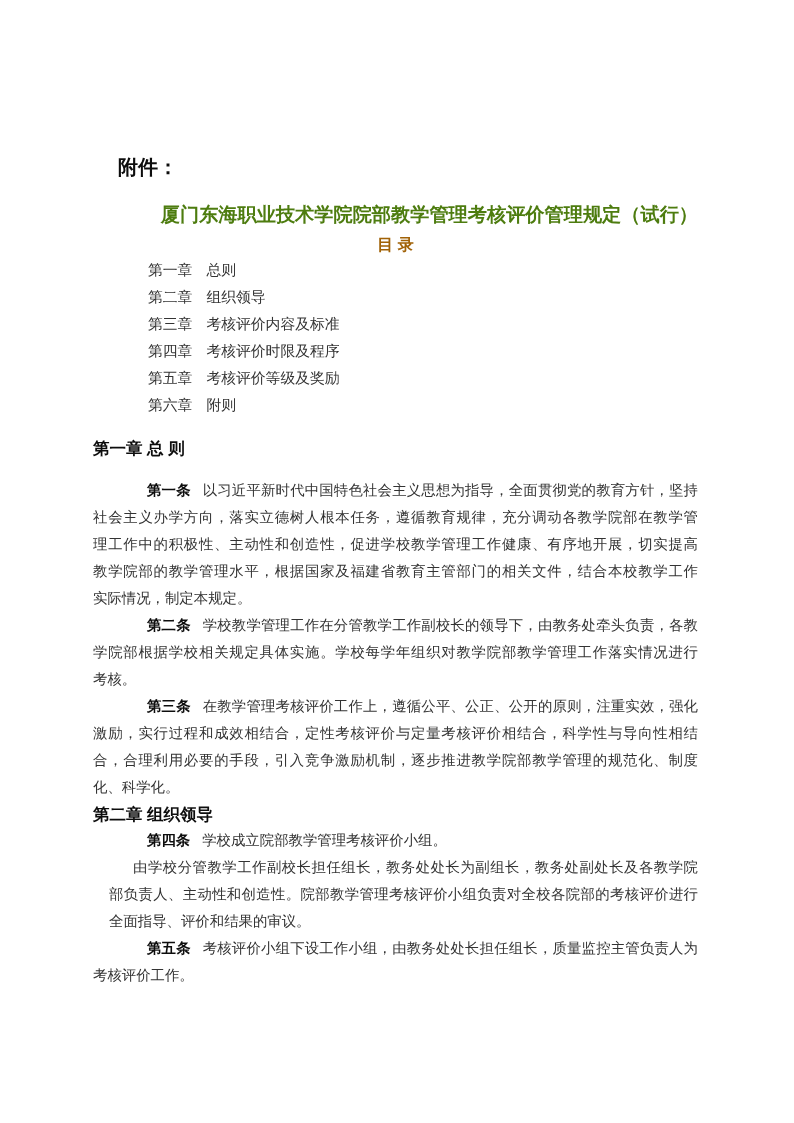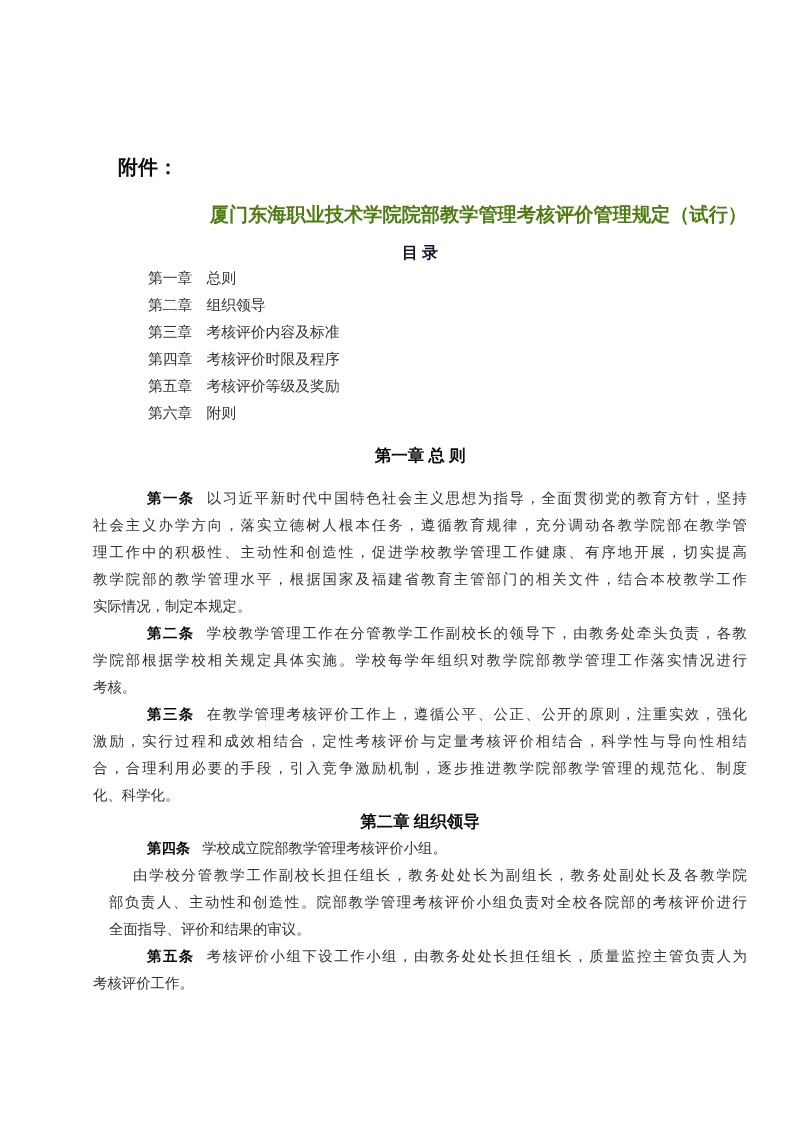--- a/index.html
+++ b/index.html
@@ -1,50 +1,50 @@
 <!DOCTYPE html>
 <html><head>
 <meta charset="utf-8">
 <style>
   html,body{margin:0;padding:0;background:#ffffff;}
   .page{
     position:relative;
     width:794px;height:1123px;
     background:#ffffff;
     box-sizing:border-box;
-    padding:0 47px 0 93px;
-    font-family:Liberation Serif, serif;
+    padding:0 96px 0 93px;
+    font-family:Liberation Sans, sans-serif;
     color:#333333;
     overflow:hidden;
   }
   .attachment{
     margin-top:154px;
     padding-left:25px;
     font-size:20px;line-height:27px;
     font-weight:700;color:#0d0d0d;
   }
   .doc-title{
     margin-top:20px;
     font-size:19.2px;line-height:27px;
     font-weight:700;text-align:right;color:#4d7c0f;
   }
   .toc-heading{
-    margin-top:13px;
+    margin-top:5px;
     font-size:16px;line-height:23px;
-    font-weight:700;text-align:center;color:#0f172a;
+    font-weight:700;text-align:center;color:#a16207;
   }
   .toc-list{margin-top:1px;}
   .toc-item{
     font-size:14.8px;line-height:27px;
     padding-left:55px;color:#333333;
   }
   .toc-item .t2{margin-left:14px;}
   .ch-heading{
     font-size:16.5px;line-height:26px;
-    font-weight:700;text-align:center;color:#0d0d0d;
+    font-weight:700;color:#0d0d0d;
   }
   .ch-1{margin-top:16px;}
   .ch-2{margin-top:0;}
   .p1{margin-top:16px;}
   .bline{
     font-size:14.4px;line-height:27px;
     text-align:justify;text-align-last:justify;
     color:#333333;
   }
   .bline.end{text-align-last:left;}

